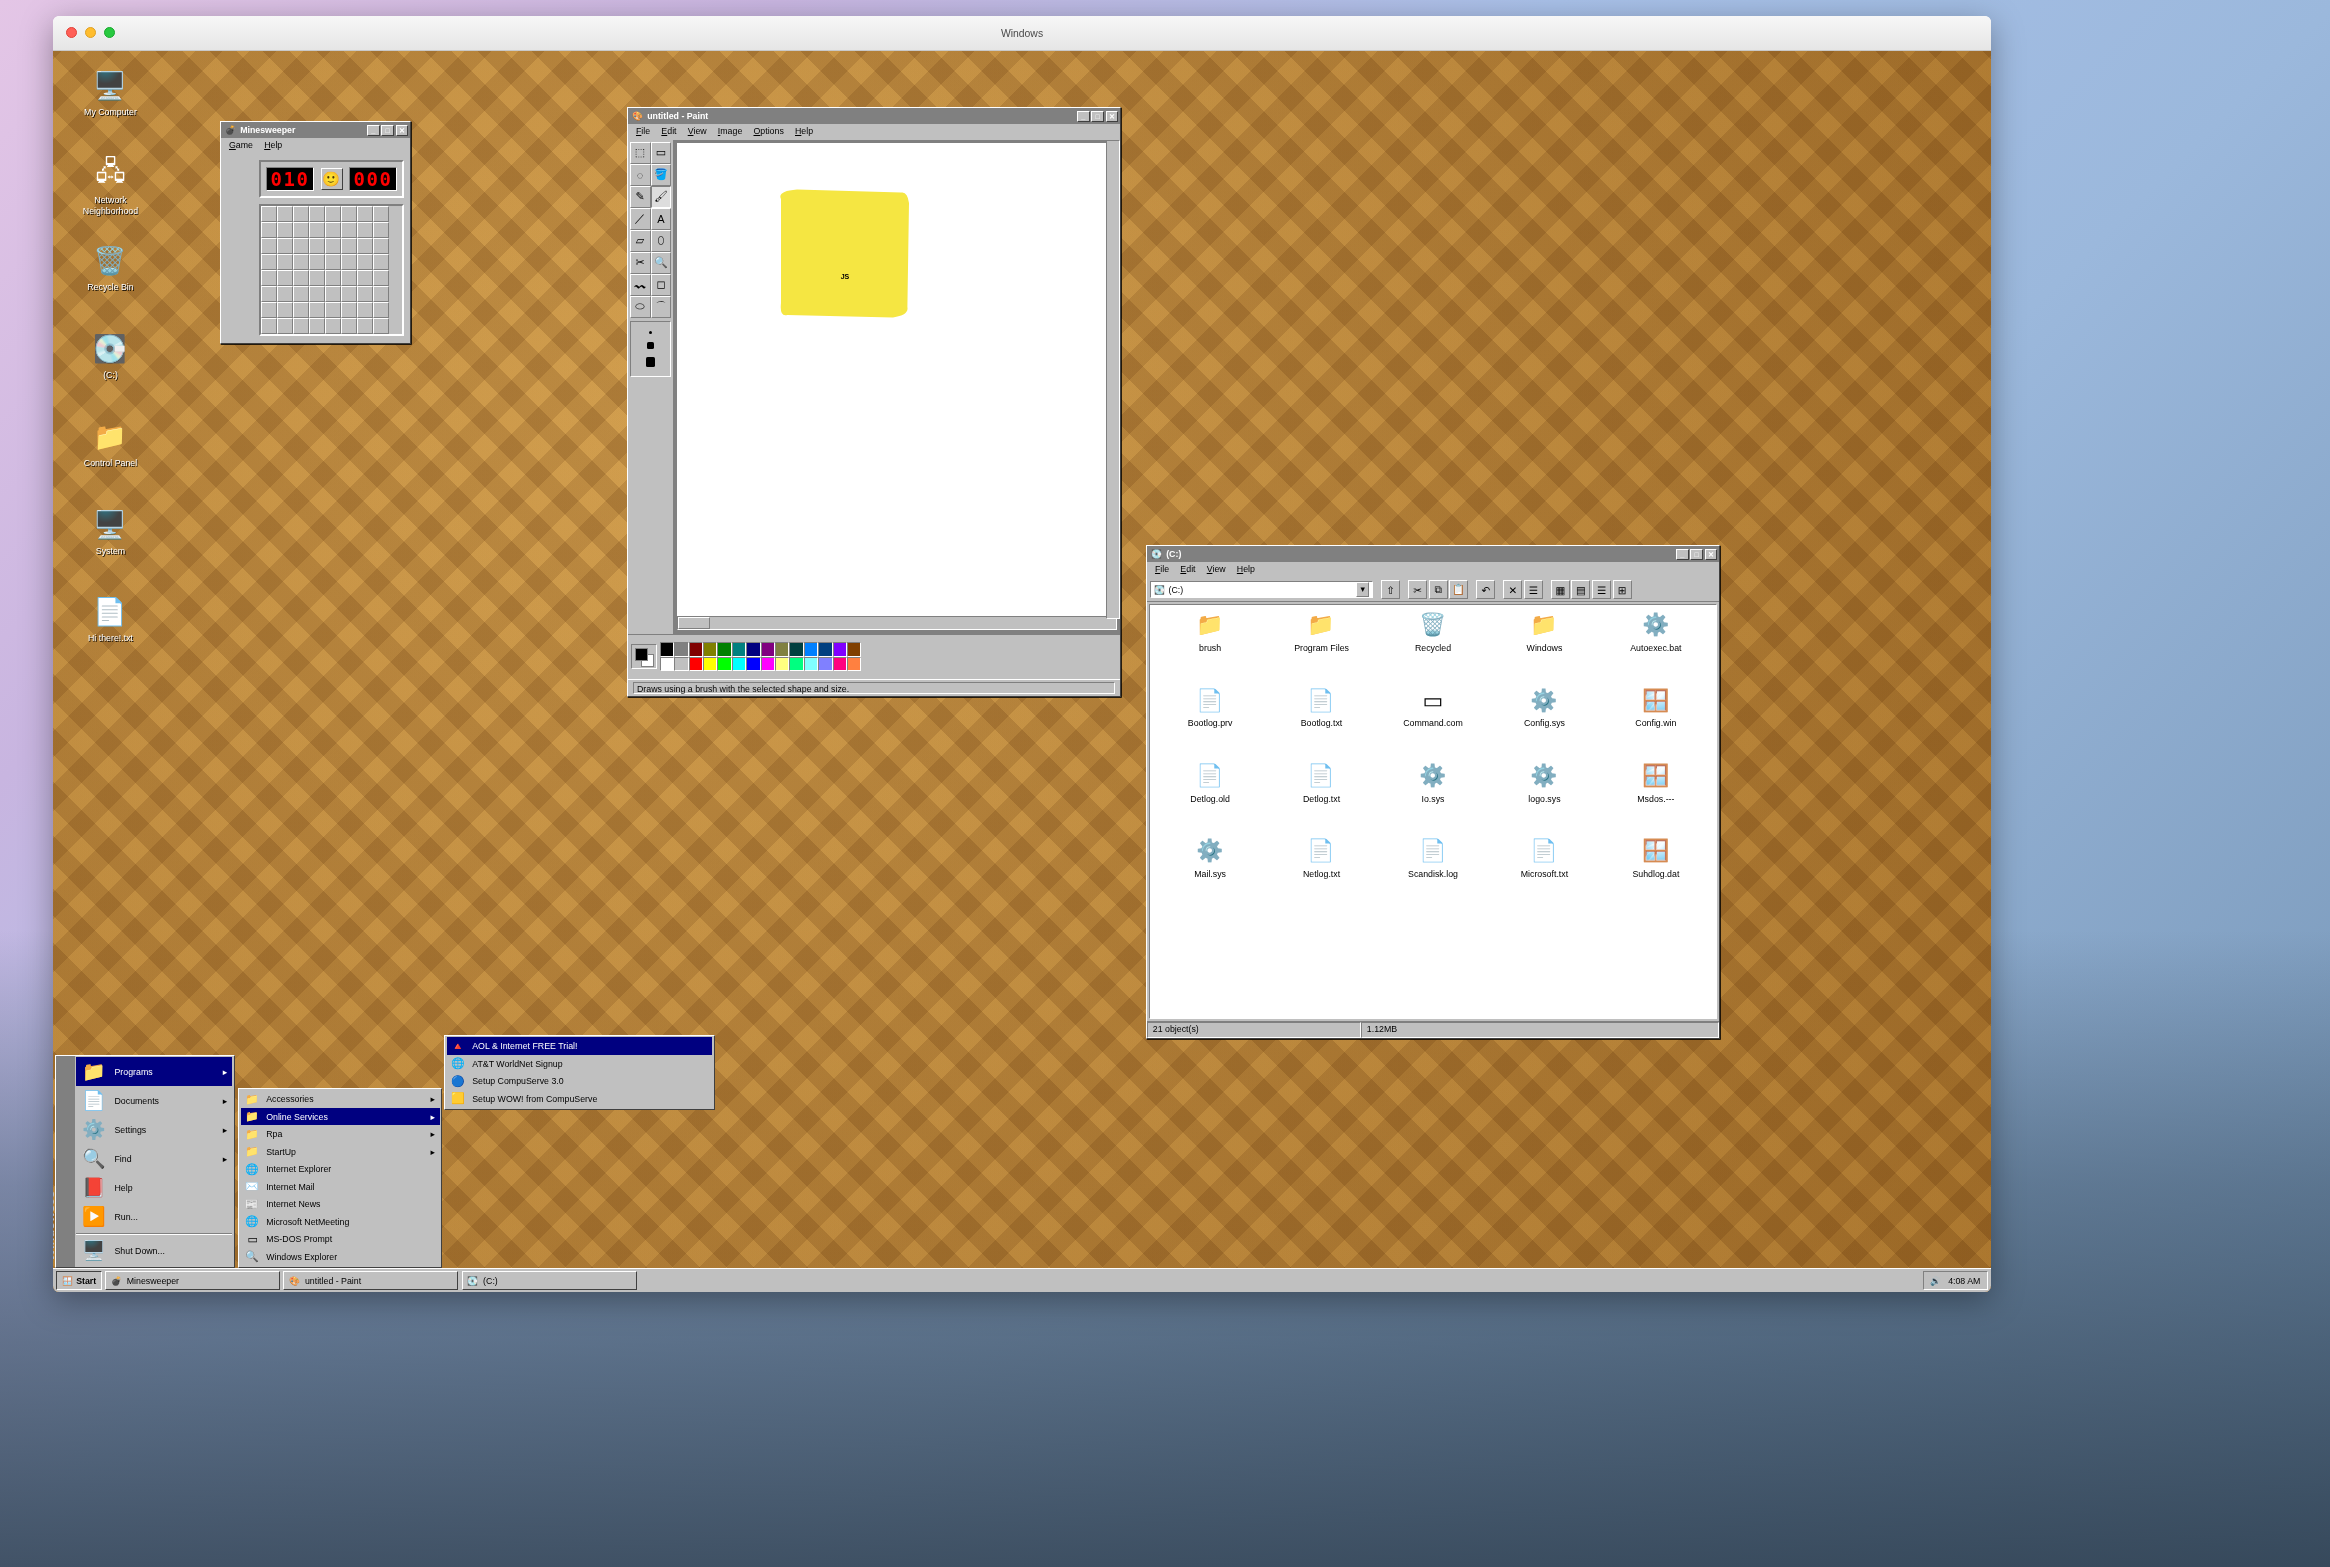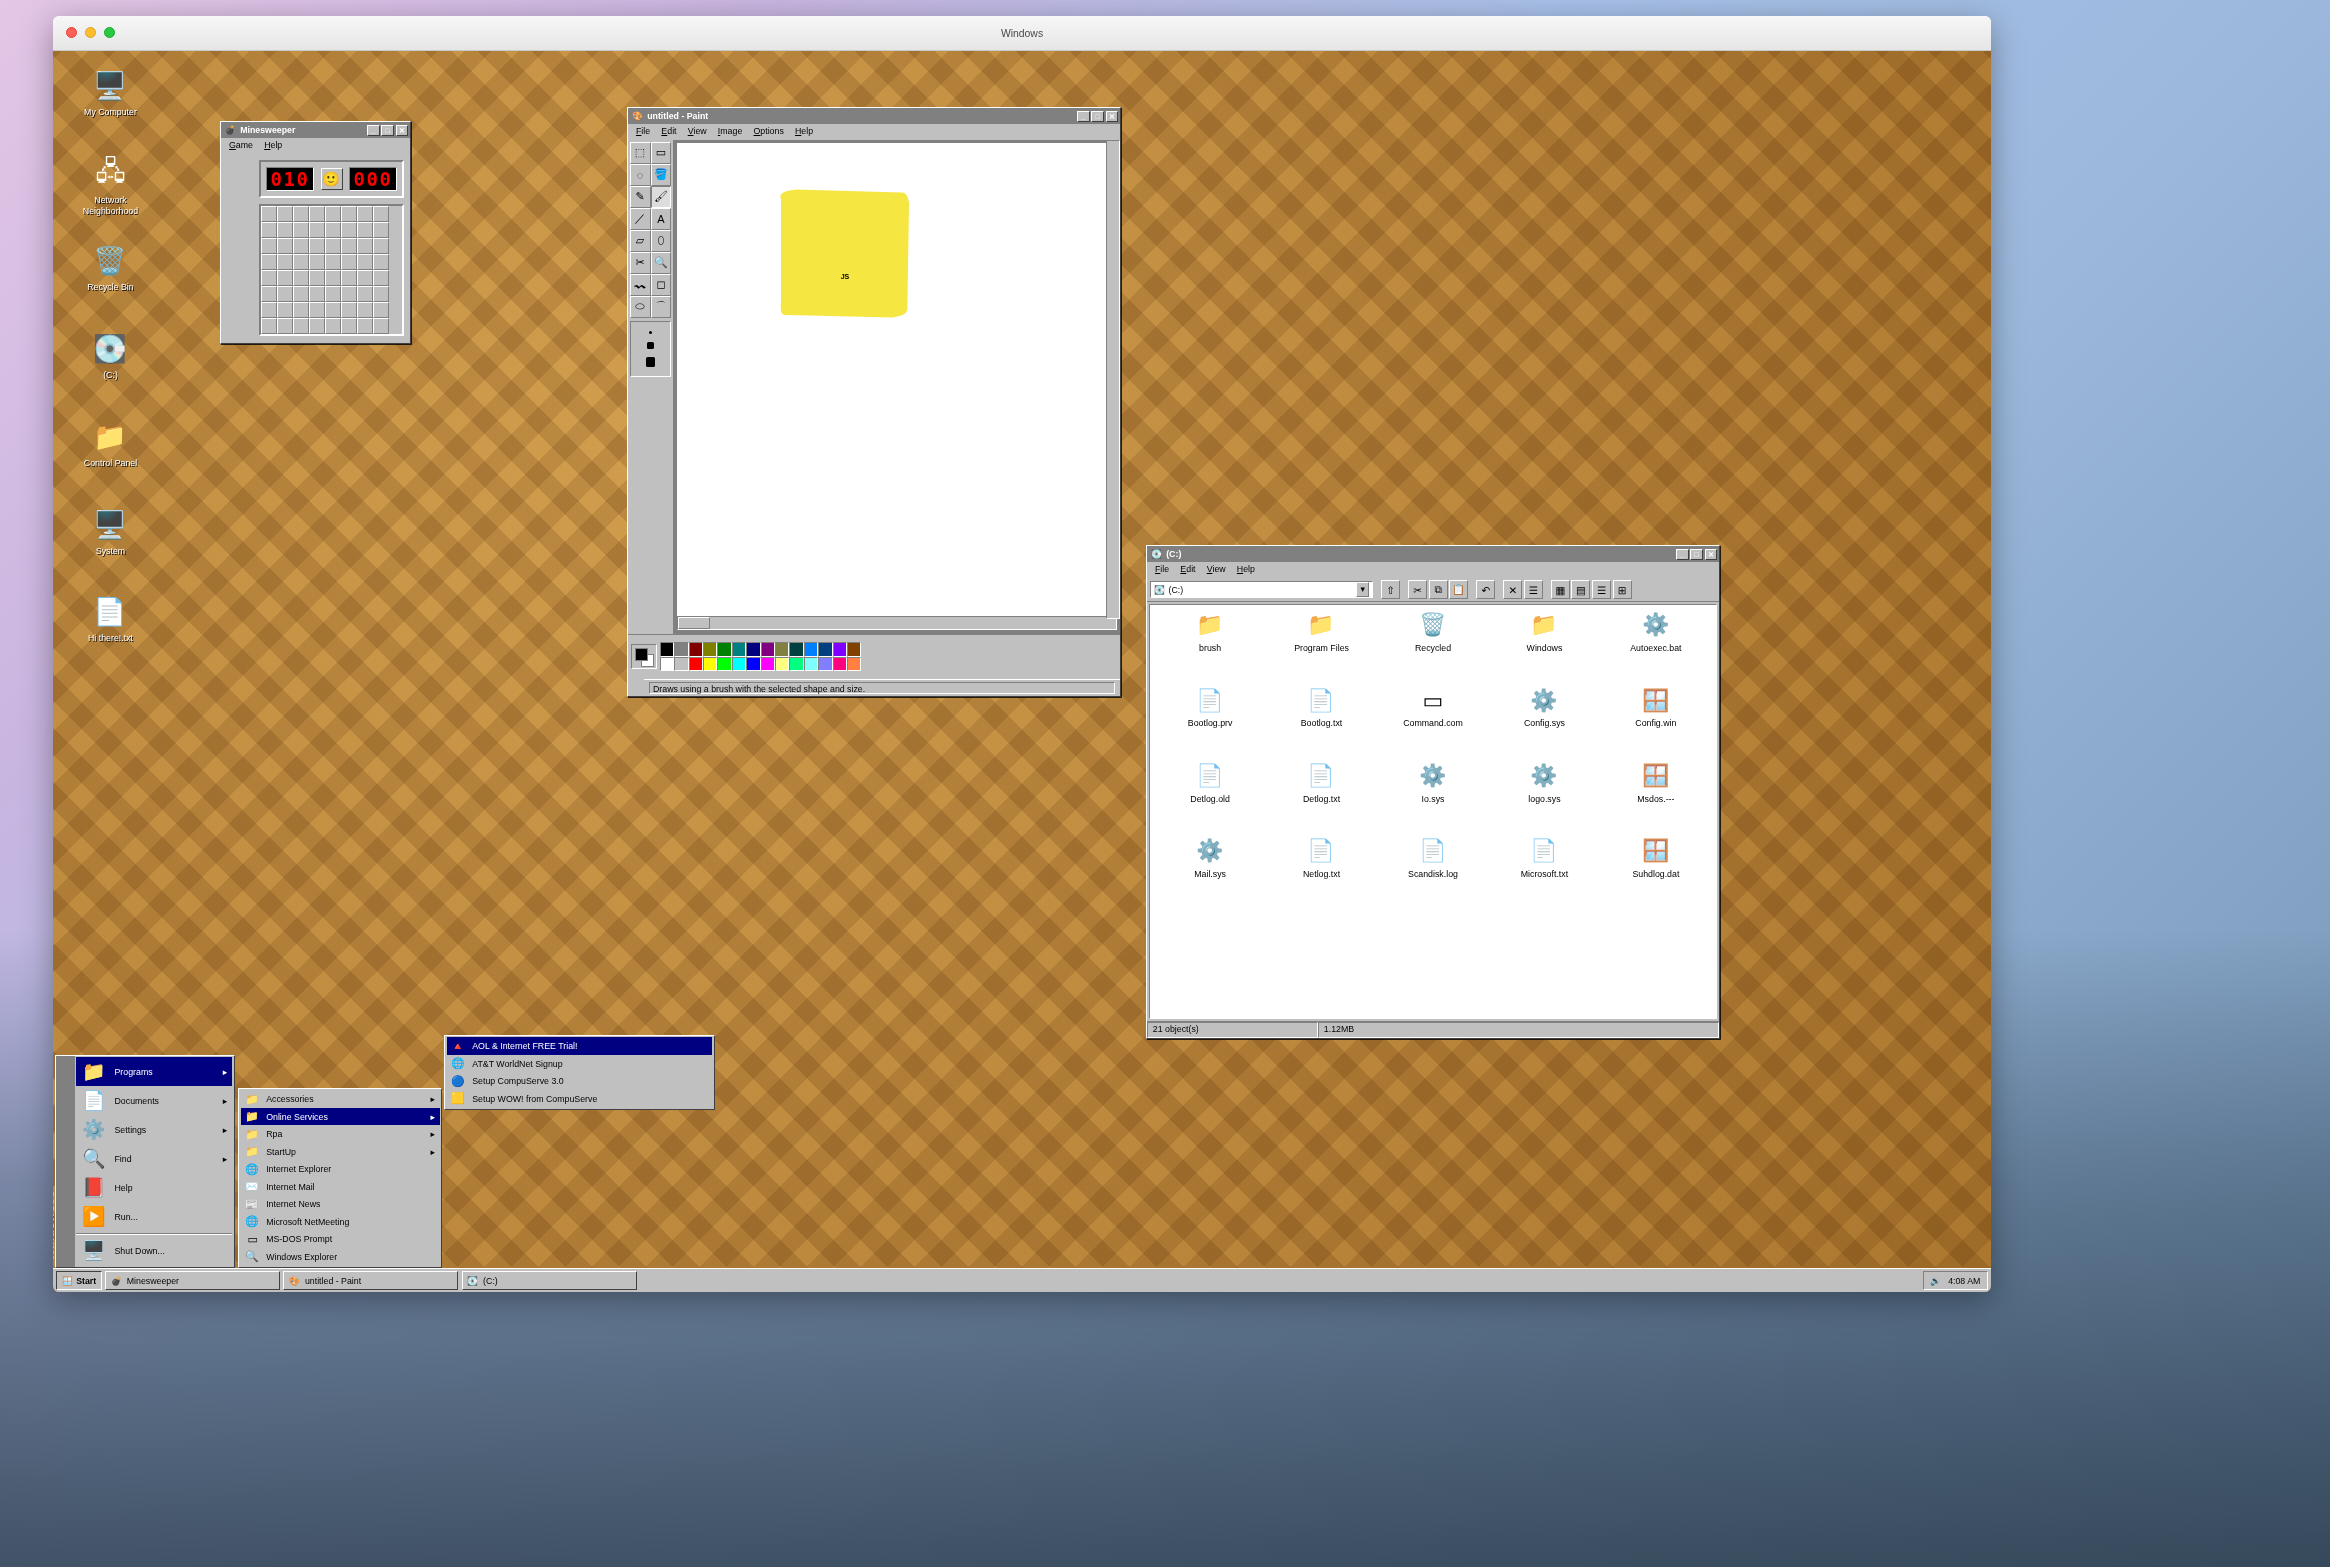--- a/index.html
+++ b/index.html
@@ -49,21 +49,21 @@
 .paint-js{position:absolute;left:96px;top:40px;width:144px;height:144px;}
 .paint-hbar{height:14.4px;background:#c0c0c0;border:0.8px solid;border-color:#808080 #fff #fff #808080;display:flex;}
 .paint-hbar .thumb{width:32px;background:#c0c0c0;border:0.8px solid;border-color:#fff #808080 #808080 #fff;}
 .paint-vbar{position:absolute;right:0;top:0;bottom:14.4px;width:14.4px;background:#c0c0c0;border:0.8px solid;border-color:#808080 #fff #fff #808080;}
 .paint-palette{height:45px;background:#c0c0c0;display:flex;align-items:center;padding:3.2px;gap:3.2px;border-top:0.8px solid #808080;}
 .pal-cur{width:25.5px;height:25.5px;border:0.8px solid;border-color:#808080 #fff #fff #808080;position:relative;background:#c0c0c0;}
 .pal-cur .fg{position:absolute;width:12.8px;height:12.8px;left:3.2px;top:3.2px;background:#000;border:0.8px solid #808080;}
 .pal-cur .bg{position:absolute;width:12.8px;height:12.8px;right:1.6px;bottom:1.6px;background:#fff;border:0.8px solid #808080;}
 .pal-grid{display:grid;grid-template-columns:repeat(14,14.4px);grid-template-rows:14.4px 14.4px;gap:0;}
 .pal-cell{border:0.8px solid;border-color:#808080 #fff #fff #808080;}
-.paint-status{height:17.5px;background:#c0c0c0;border-top:0.8px solid #fff;padding:2.4px 4.8px;display:flex;margin-left:16px;}
+.paint-status{height:17.5px;background:#c0c0c0;border-top:0.8px solid #fff;padding:2.4px 4.8px;display:flex;}
 .paint-status div{border:0.8px solid;border-color:#808080 #fff #fff #808080;padding:0.8px 3.2px;}
 
 .exp-body{display:flex;flex-direction:column;height:calc(100% - 32px);}
 .exp-toolbar{height:24px;background:#c0c0c0;display:flex;align-items:center;padding:1.6px 3.2px;gap:1.6px;border-bottom:0.8px solid #808080;}
 .exp-combo{flex:0 0 223px;height:17.5px;background:#fff;border:0.8px solid;border-color:#808080 #fff #fff #808080;display:flex;align-items:center;padding:0 3.2px;gap:3.2px;}
 .exp-combo .dd{margin-left:auto;width:12.8px;height:14.4px;background:#c0c0c0;border:0.8px solid;border-color:#fff #808080 #808080 #fff;display:flex;align-items:center;justify-content:center;}
 .exp-tbtn{width:19px;height:19px;border:0.8px solid;border-color:#fff #808080 #808080 #fff;display:flex;align-items:center;justify-content:center;font-size:10.4px;}
 .exp-sep{width:4.8px;}
 .exp-files{flex:1;background:#fff;border:0.8px solid;border-color:#808080 #fff #fff #808080;margin:1.6px;padding:6.4px;display:grid;grid-template-columns:repeat(5,1fr);grid-auto-rows:72px;gap:3.2px;overflow:hidden;}
 .exp-file{text-align:center;cursor:pointer;}
@@ -447,21 +447,21 @@
             <div class="exp-file">
               <div class="ico">📄</div>
               <div class="lbl">Microsoft.txt</div>
             </div>
             <div class="exp-file">
               <div class="ico">🪟</div>
               <div class="lbl">Suhdlog.dat</div>
             </div>
           </div>
         <div class="exp-status">
-          <div style="width:171px">21 object(s)</div>
+          <div style="width:214px">21 object(s)</div>
           <div style="flex:1">1.12MB</div>
         </div>
       </div>
     </div>
 
     <div class="startmenu">
       <div class="sm-strip">
           <span>Windows95</span>
         </div>
       <div class="sm-items" id="smitems">

